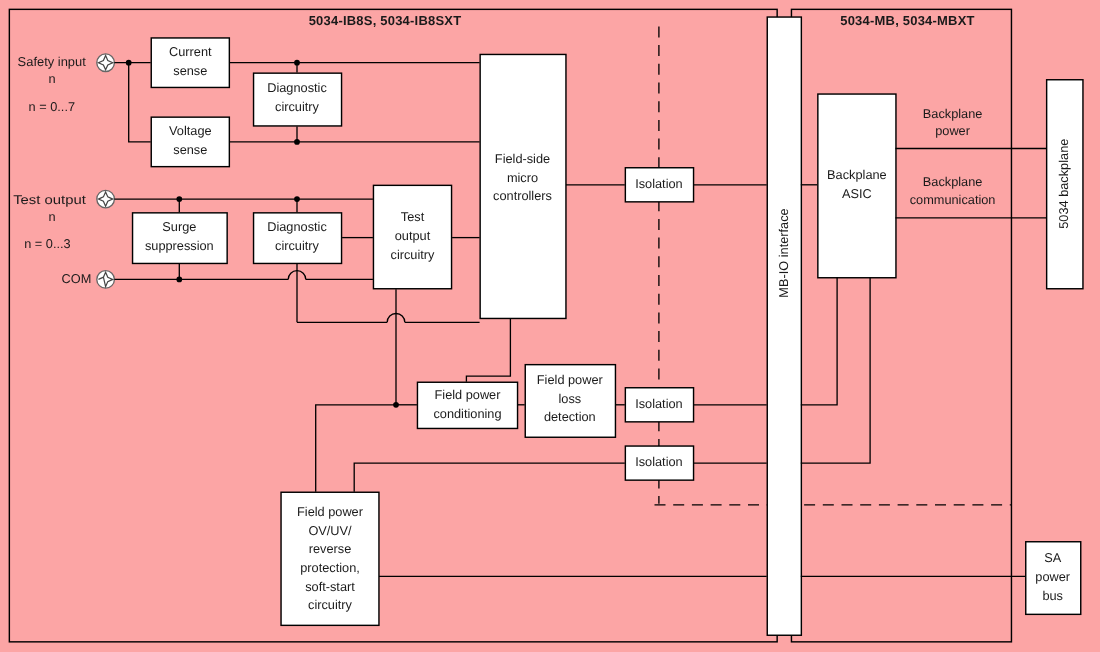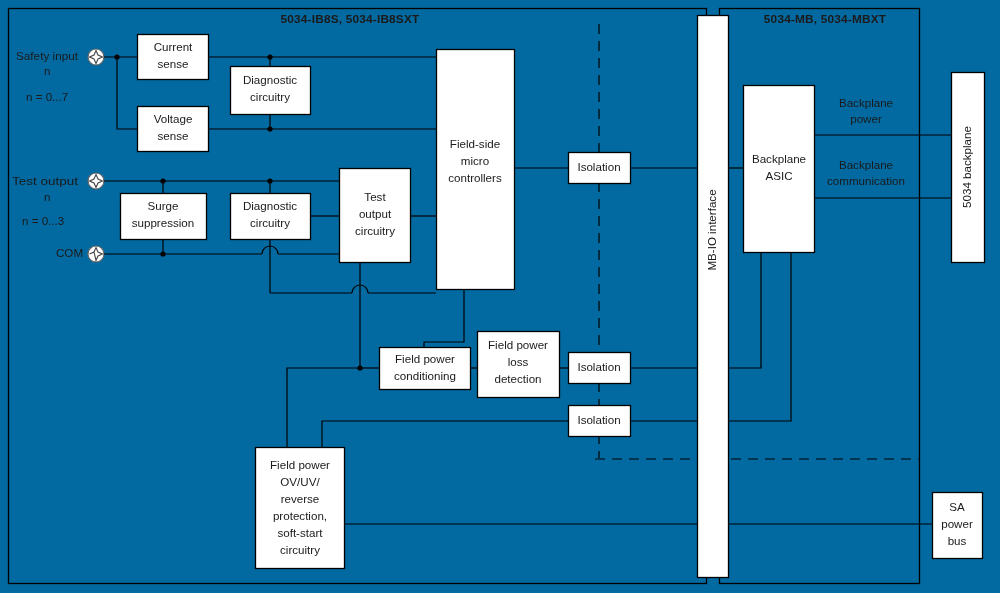--- a/index.html
+++ b/index.html
@@ -1,17 +1,17 @@
 <!DOCTYPE html>
 <html><head>
 <meta charset="utf-8">
 <style>
   html,body{margin:0;padding:0;background:#ffffff;}
   body{width:1000px;height:593px;font-family:"Liberation Sans",sans-serif;}
-  #root{position:relative;width:1000px;height:593px;overflow:hidden;background:#0369a1;}
+  #root{position:relative;width:1000px;height:593px;overflow:hidden;background:#fca5a5;}
   svg{display:block;}
   .frame{fill:none;stroke:#000;stroke-width:1.3;}
   .box{fill:#ffffff;stroke:#000;stroke-width:1.3;}
   .wire{stroke:#000;stroke-width:1.2;fill:none;}
   .dash{stroke:#000;stroke-width:1.2;fill:none;stroke-dasharray:10 7;}
   .hop{stroke:#000;stroke-width:1.2;fill:none;}
   .dot{fill:#000;}
   .term{fill:#fff;stroke:#666;stroke-width:1.2;}
   .termx{stroke:#444;stroke-width:1.1;fill:none;}
   text{fill:#1a1a1a;font-family:"Liberation Sans",sans-serif;}

